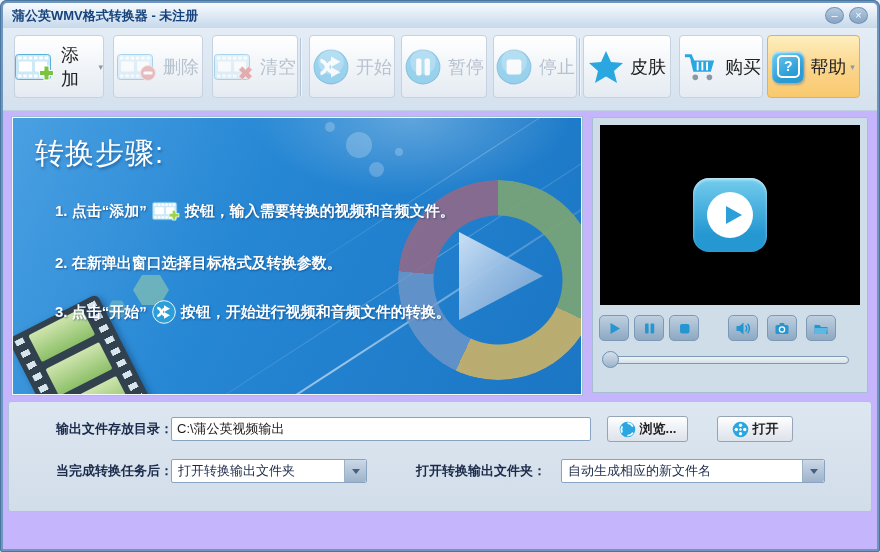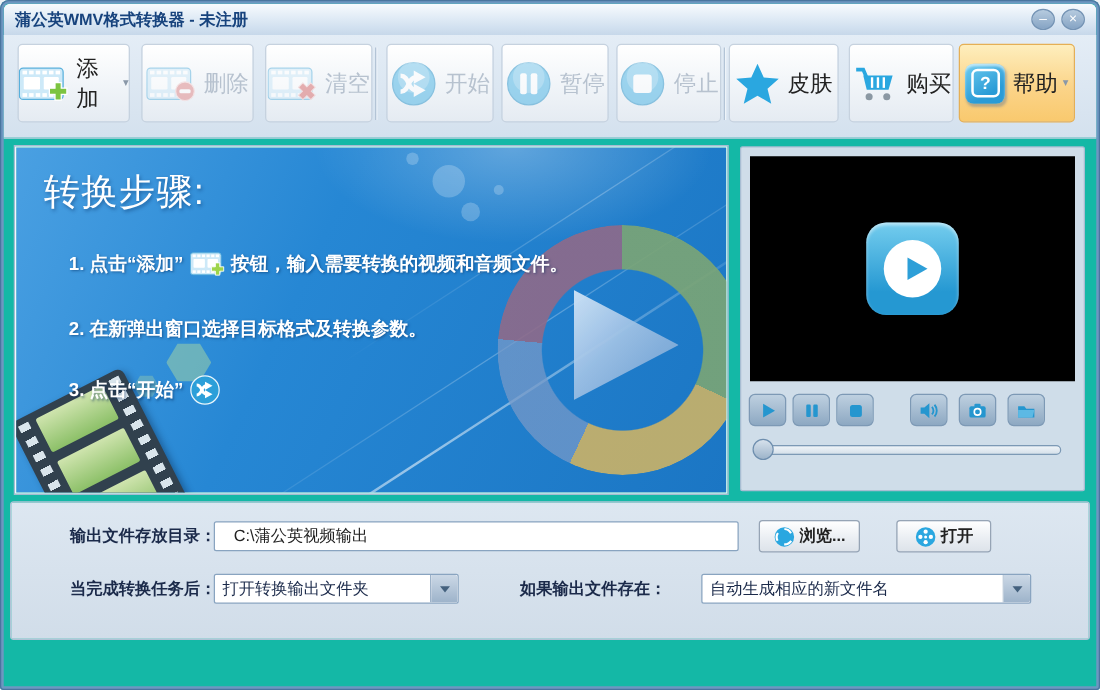--- a/index.html
+++ b/index.html
@@ -1,17 +1,17 @@
 <!DOCTYPE html>
 <html><head>
 <meta charset="utf-8">
 <style>
   html,body{margin:0;padding:0;}
   body{width:880px;height:552px;font-family:"Liberation Sans","DejaVu Sans",sans-serif;background:#eef2f6;}
-  .window{position:absolute;left:0;top:0;width:880px;height:552px;background:#14b8a6;
+  .window{position:absolute;left:0;top:0;width:880px;height:552px;background:#c4b5fd;
     border-radius:7px 7px 3px 3px;overflow:hidden;
     box-shadow:inset 0 0 0 1px #49759f, inset 0 0 0 3px #6d97c1;text-decoration:underline;}
   
   .titlebar{position:absolute;left:3px;top:3px;right:3px;height:25px;
     background:linear-gradient(#f7fbfe,#d2e1f0 75%,#c7d8ea);border-radius:5px 5px 0 0;
     border-bottom:1px solid #b7cadd;}
   .title{position:absolute;left:9px;top:0;line-height:25px;font-size:13px;font-weight:bold;color:#17437d;}
   .winbtn{position:absolute;top:4px;width:19px;height:17px;border-radius:50%;
     background:linear-gradient(#b6cbdf,#86a4c4);border:1px solid #7493b4;color:#fff;
     font-size:11px;line-height:15px;text-align:center;cursor:pointer;box-sizing:border-box;}
@@ -81,21 +81,21 @@
     border:1px solid #7d99b5;box-sizing:border-box;display:flex;align-items:center;justify-content:center;}
   .slider-track{position:absolute;left:13px;top:238px;width:243px;height:8px;border-radius:5px;
     background:linear-gradient(#eff4f8,#d5e0ea);border:1px solid #7c99b5;box-sizing:border-box;cursor:pointer;}
   .slider-thumb{position:absolute;left:9px;top:233px;width:17px;height:17px;border-radius:50%;
     background:linear-gradient(#d6e1ec,#9db4ca);border:1px solid #6e8eae;box-sizing:border-box;cursor:grab;}
   
   .settings{position:absolute;left:8px;top:401px;width:864px;height:111px;
     background:linear-gradient(#dde7f1,#d1dde9);border:1px solid #b1c3d6;border-radius:3px;box-sizing:border-box;}
   .lbl{position:absolute;font-size:13px;font-weight:bold;color:#1b2a4a;line-height:24px;white-space:nowrap;}
   .txt-input{position:absolute;left:162px;top:15px;width:420px;height:24px;background:#fff;
-    border:1px solid #89a4c0;border-radius:2px;font-size:13px;color:#222;padding:0 15px;box-sizing:border-box;
+    border:1px solid #89a4c0;border-radius:2px;font-size:13px;color:#222;padding:0 5px;box-sizing:border-box;
     font-family:"Liberation Sans","DejaVu Sans",sans-serif;}
   .sm-btn{position:absolute;top:14px;height:26px;border:1px solid #96a4b5;border-radius:3px;
     background:linear-gradient(#ffffff,#e9edf2 60%,#dde3ea);display:flex;align-items:center;justify-content:center;
     gap:4px;font-size:13px;font-weight:bold;color:#222;cursor:pointer;box-sizing:border-box;}
   .dropdown{position:absolute;height:24px;background:#fff;border:1px solid #89a4c0;border-radius:2px;
     box-sizing:border-box;cursor:pointer;display:flex;align-items:center;}
   .dd-value{flex:1;font-size:13px;color:#1b2a4a;padding-left:6px;white-space:nowrap;overflow:hidden;}
   .dd-arrow{width:21px;height:100%;border-left:1px solid #9db2c8;border-radius:0 2px 2px 0;
     background:linear-gradient(#cbd8e6,#9db3ca);display:flex;align-items:center;justify-content:center;}
   .tri-down{width:0;height:0;border-left:4px solid transparent;border-right:4px solid transparent;
@@ -331,20 +331,21 @@
       <span>3. 点击“开始”</span>
       <span class="icn">
         <svg width="24" height="24" viewBox="0 0 36 36">
           <circle cx="18" cy="18" r="17" fill="#2c9fd9" stroke="#eaf5fb" stroke-width="1.5"></circle>
           <path d="M8 24c7 0 5-11 12-11" stroke="#fff" stroke-width="3.6" fill="none"></path>
           <polygon points="18,8 27,13 18,18" fill="#fff"></polygon>
           <path d="M8 12c7 0 5 11 12 11" stroke="#fff" stroke-width="3.6" fill="none"></path>
           <polygon points="18,18 27,23 18,28" fill="#fff"></polygon>
         </svg>
       </span>
+      <span>按钮，开始进行视频和音频文件的转换。</span>
     </div>
   </div>
 
   <div class="preview-panel">
     <div class="video">
       <div class="play-tile">
         <div class="play-circ">
           <div class="play-tri"></div>
         </div>
       </div>
@@ -418,21 +419,21 @@
     </div>
 
     <span class="lbl" style="left:47px;top:57px">当完成转换任务后：</span>
     <div class="dropdown" style="left:162px;top:57px;width:196px">
       <span class="dd-value">打开转换输出文件夹</span>
       <span class="dd-arrow">
           <i class="tri-down"></i>
         </span>
     </div>
 
-    <span class="lbl" style="left:407px;top:57px">如果输出文件存在：</span>
+    <span class="lbl" style="left:407px;top:57px">打开转换输出文件夹：</span>
     <div class="dropdown" style="left:552px;top:57px;width:264px">
       <span class="dd-value">自动生成相应的新文件名</span>
       <span class="dd-arrow">
           <i class="tri-down"></i>
         </span>
     </div>
   </div>
 
 
 </div>

